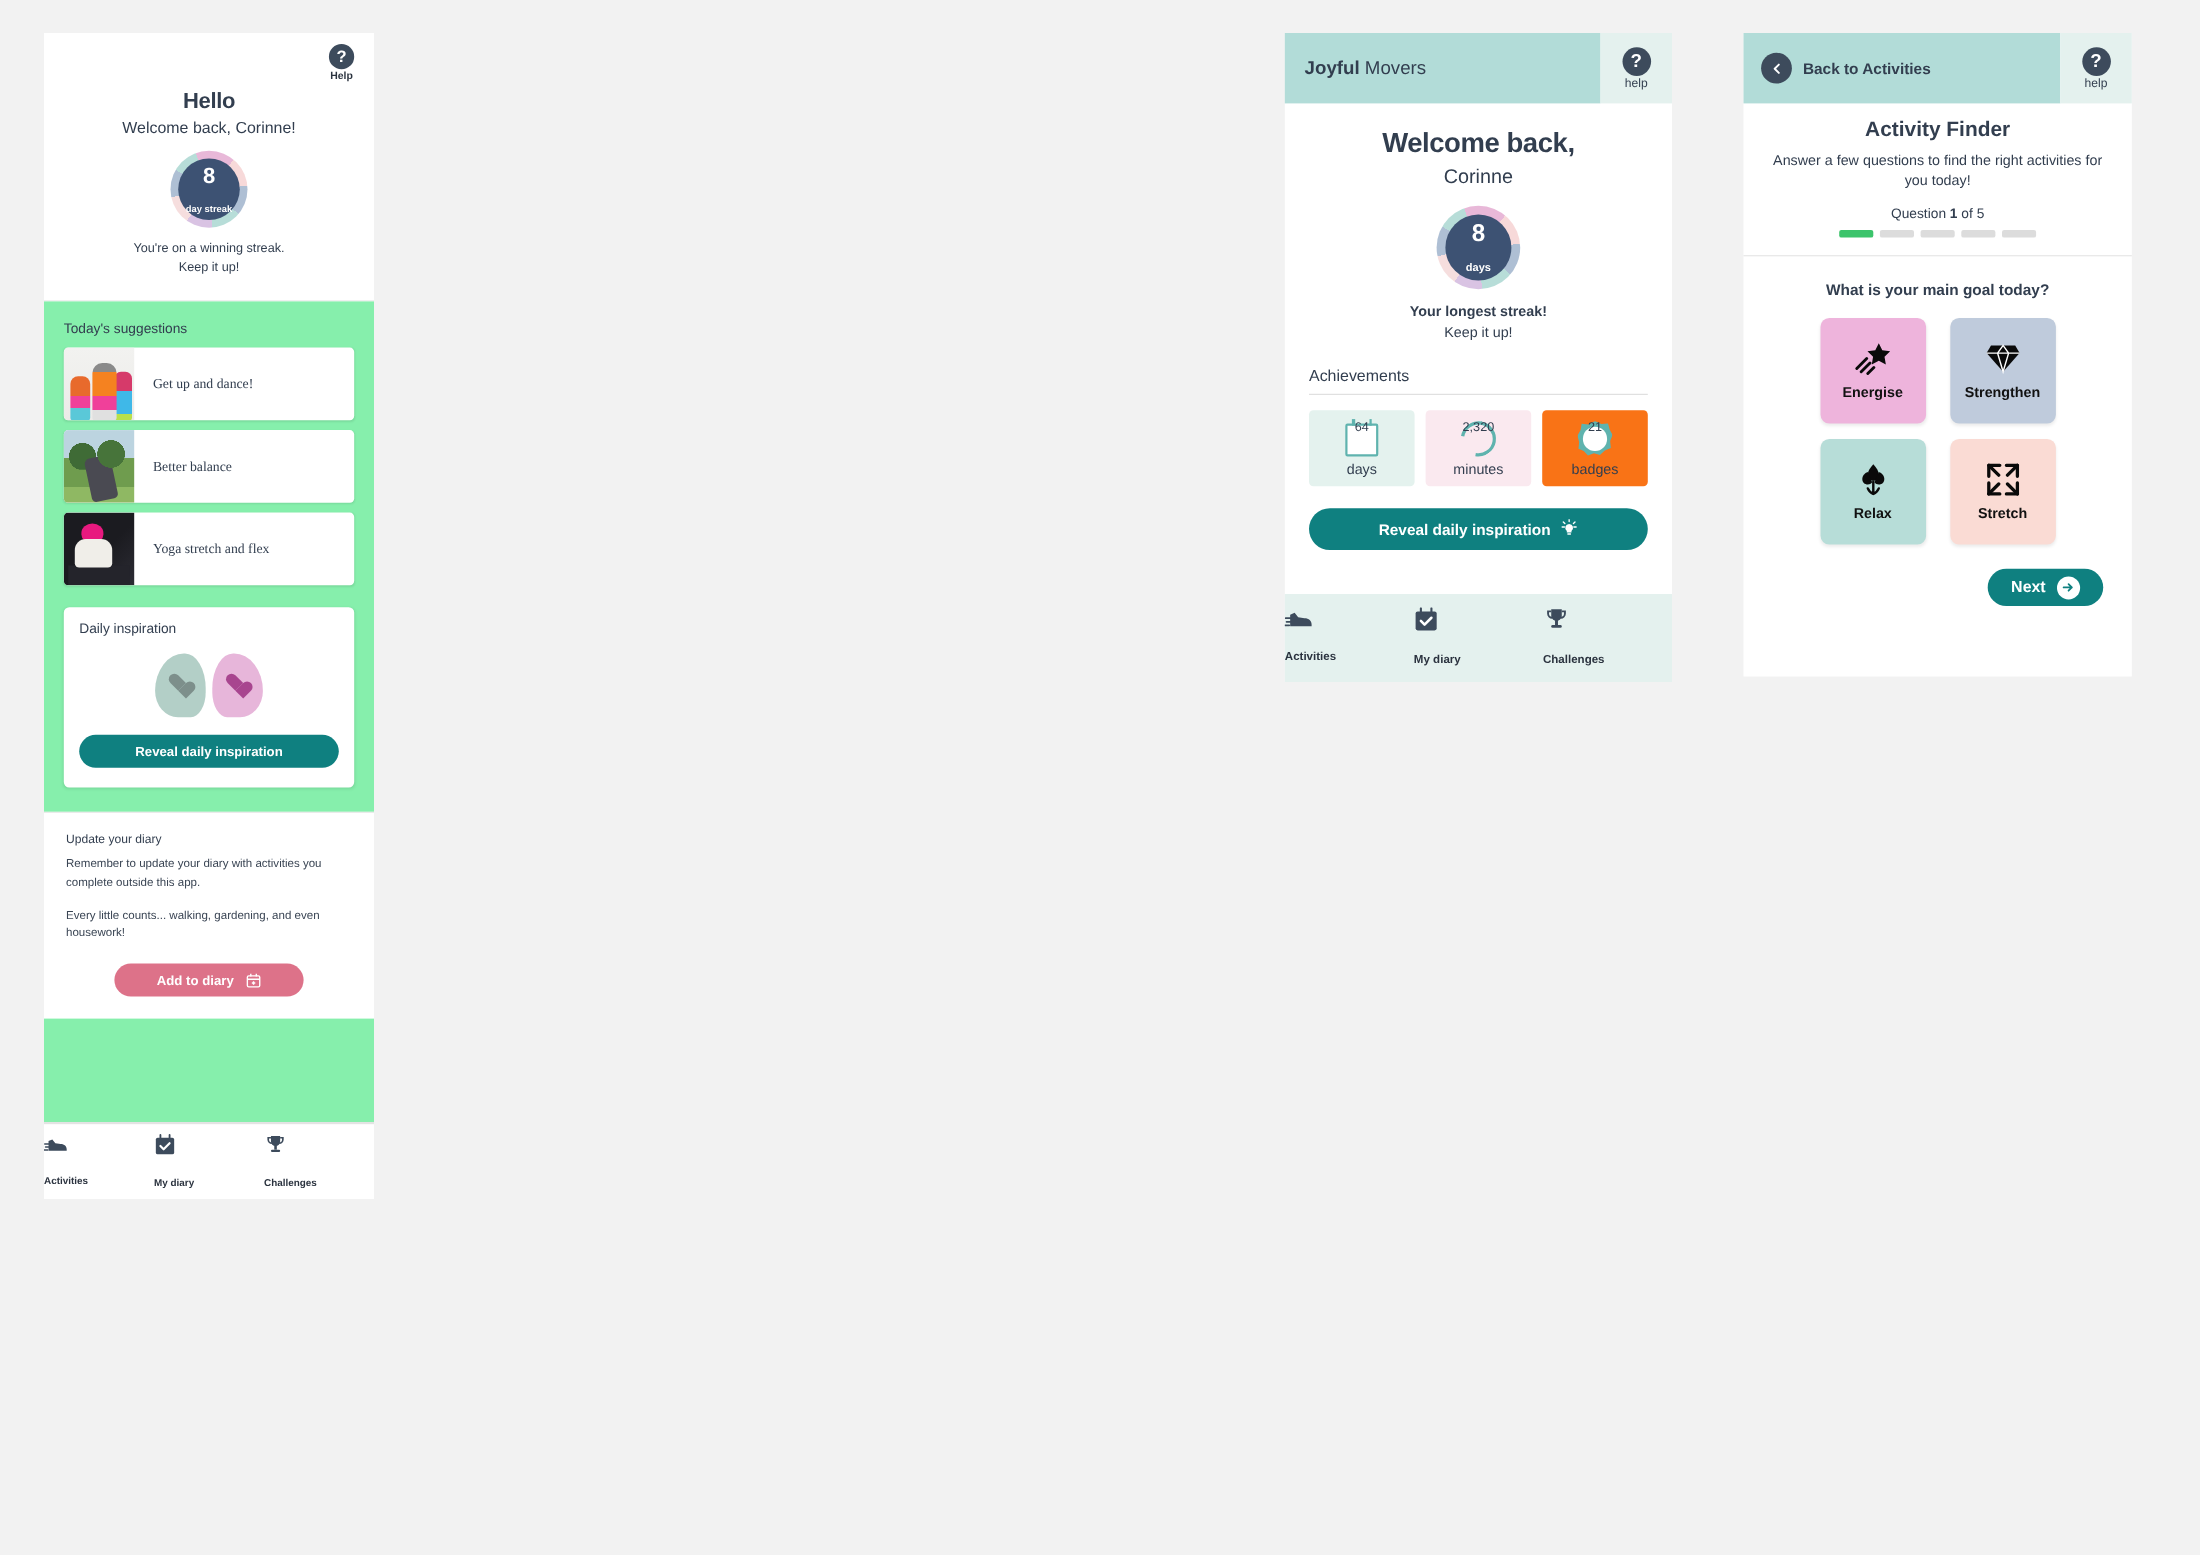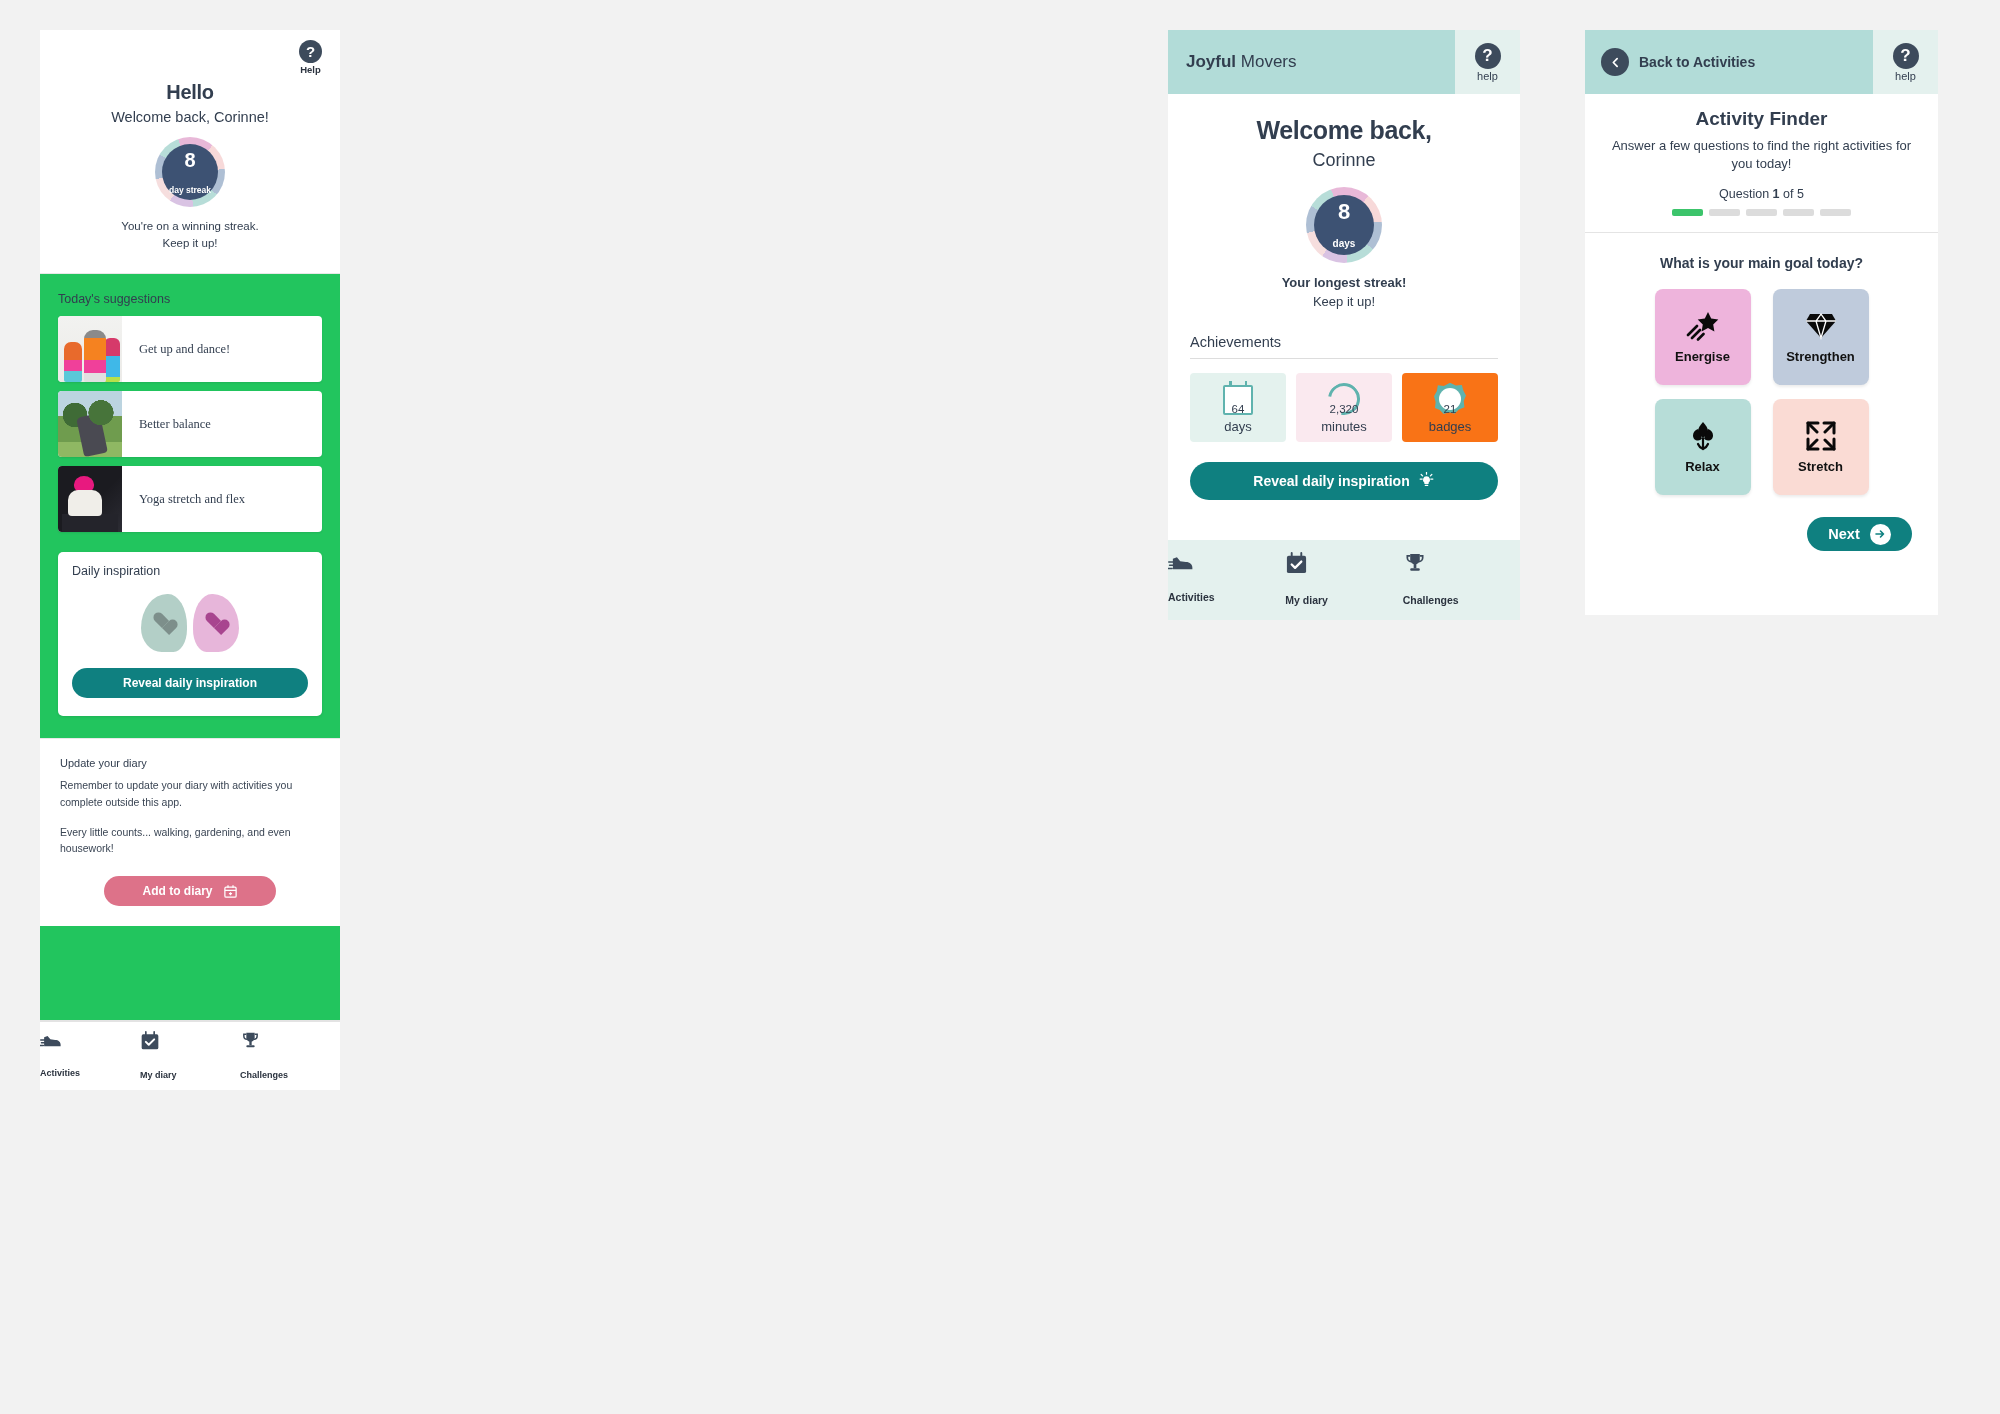--- a/index.html
+++ b/index.html
@@ -52,21 +52,21 @@
   }
   .streak-inner {
     width: 56px; height: 56px; border-radius: 50%;
     background: #3d5273; color: #fff;
     display: flex; flex-direction: column; align-items: center; justify-content: center;
   }
   .streak-num { font-size: 20px; font-weight: bold; line-height: 1; }
   .streak-unit { font-size: 8.5px; font-weight: bold; margin-top: 15px; }
   .s1-streaktext { text-align: center; font-size: 11.5px; margin-top: 11px; line-height: 1.45; }
 
-  .s1-scroll { flex: 1; background: #22c55e; overflow: hidden; }
+  .s1-scroll { flex: 1; background: #86efac; overflow: hidden; }
   .s1-sug-title { font-size: 12.5px; padding: 18px 18px 10px; }
   .sug-card {
     margin: 0 18px 9px; background: #fff; border-radius: 4px;
     display: flex; align-items: stretch; height: 66px;
     box-shadow: 0 1px 2px rgba(0,0,0,0.09);
     overflow: hidden; cursor: pointer;
   }
   .sug-thumb { width: 64px; flex: none; position: relative; overflow: hidden; }
   .sug-label { display: flex; align-items: center; padding-left: 17px; font-size: 12.5px; font-family: Liberation Serif, serif; }
 
@@ -192,21 +192,21 @@
   .streak-num2 { font-size:22px; }
   .streak-unit2 { font-size:10px; }
   .s2-streaktext { text-align:center; font-size:13px; margin-top:11px; line-height:1.45; }
   .s2-streaktext b { font-weight:bold; }
   .ach-title { font-size:14.5px; margin-top: 22px; padding-bottom: 8px; border-bottom:1px solid #ddd; }
   .ach-row { display:flex; gap:10px; margin-top:14px; }
   .ach-tile { flex:1; border-radius:4px; padding:10px 0 8px; display:flex; flex-direction:column; align-items:center; gap:4px; cursor:pointer; }
   .ach-t1 { background:#e4f2ee; }
   .ach-t2 { background:#fae9ef; }
   .ach-t3 { background:#f97316; }
-  .ach-icon { position:relative; width:38px; height:32px; display:flex; align-items:flex-end; justify-content:center; }
+  .ach-icon { position:relative; width:38px; height:32px; display:flex; align-items:flex-start; justify-content:center; }
   .ach-val { font-size:11.5px; position:relative; z-index:2; }
   .ach-unit { font-size:13px; }
   .cal-icon {
     position:absolute; inset:2px 4px 0 4px; border:2.5px solid #5fb3ae; border-radius:2px;
     background:#fff;
   }
   .cal-icon::before {
     content:''; position:absolute; top:-6px; left:4px; width:2.5px; height:6px; background:#5fb3ae;
   }
   .cal-icon::after {

